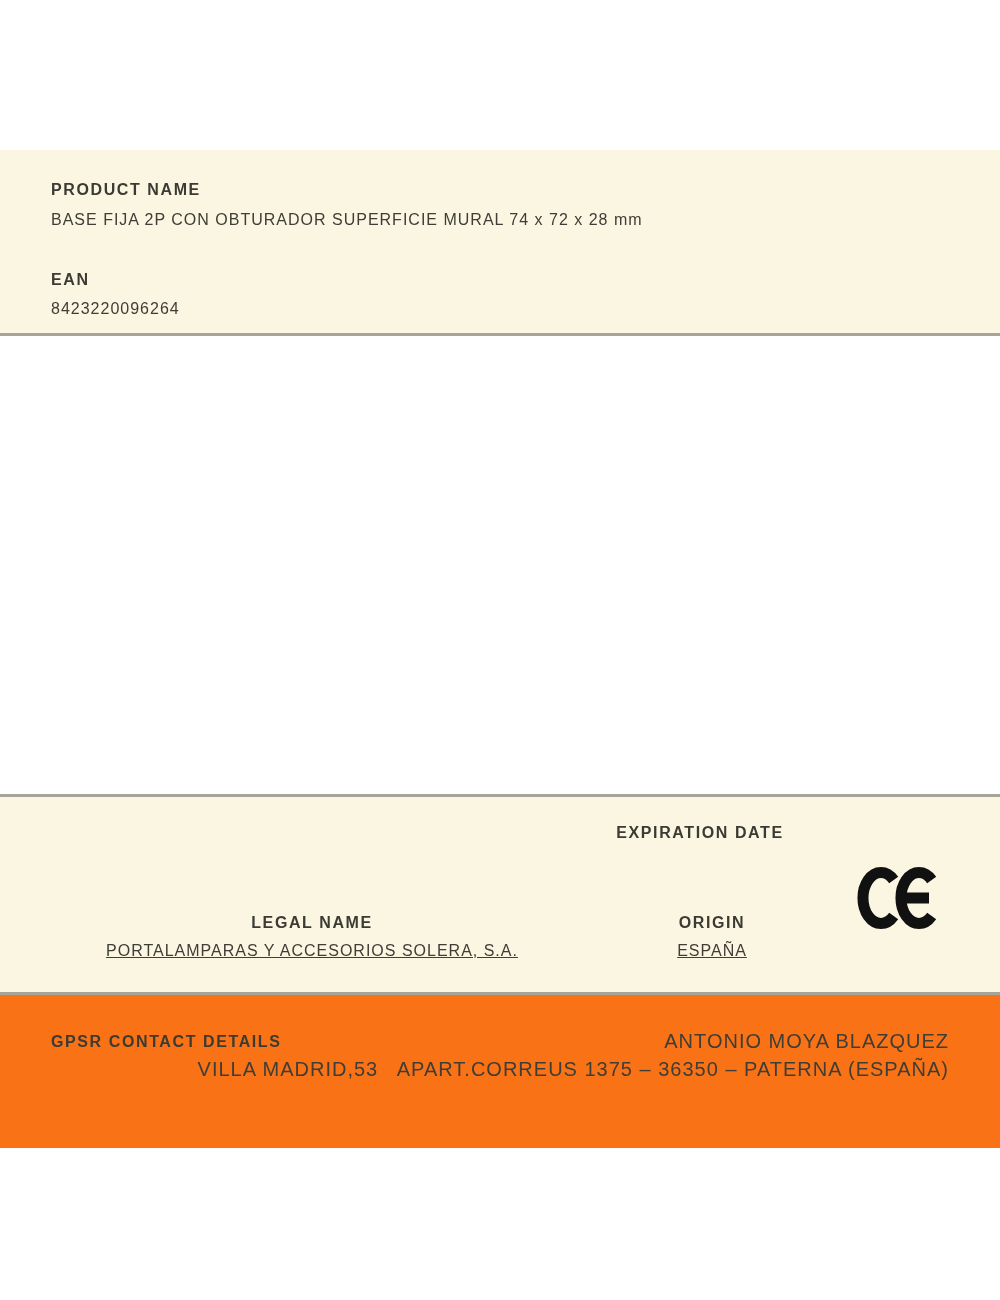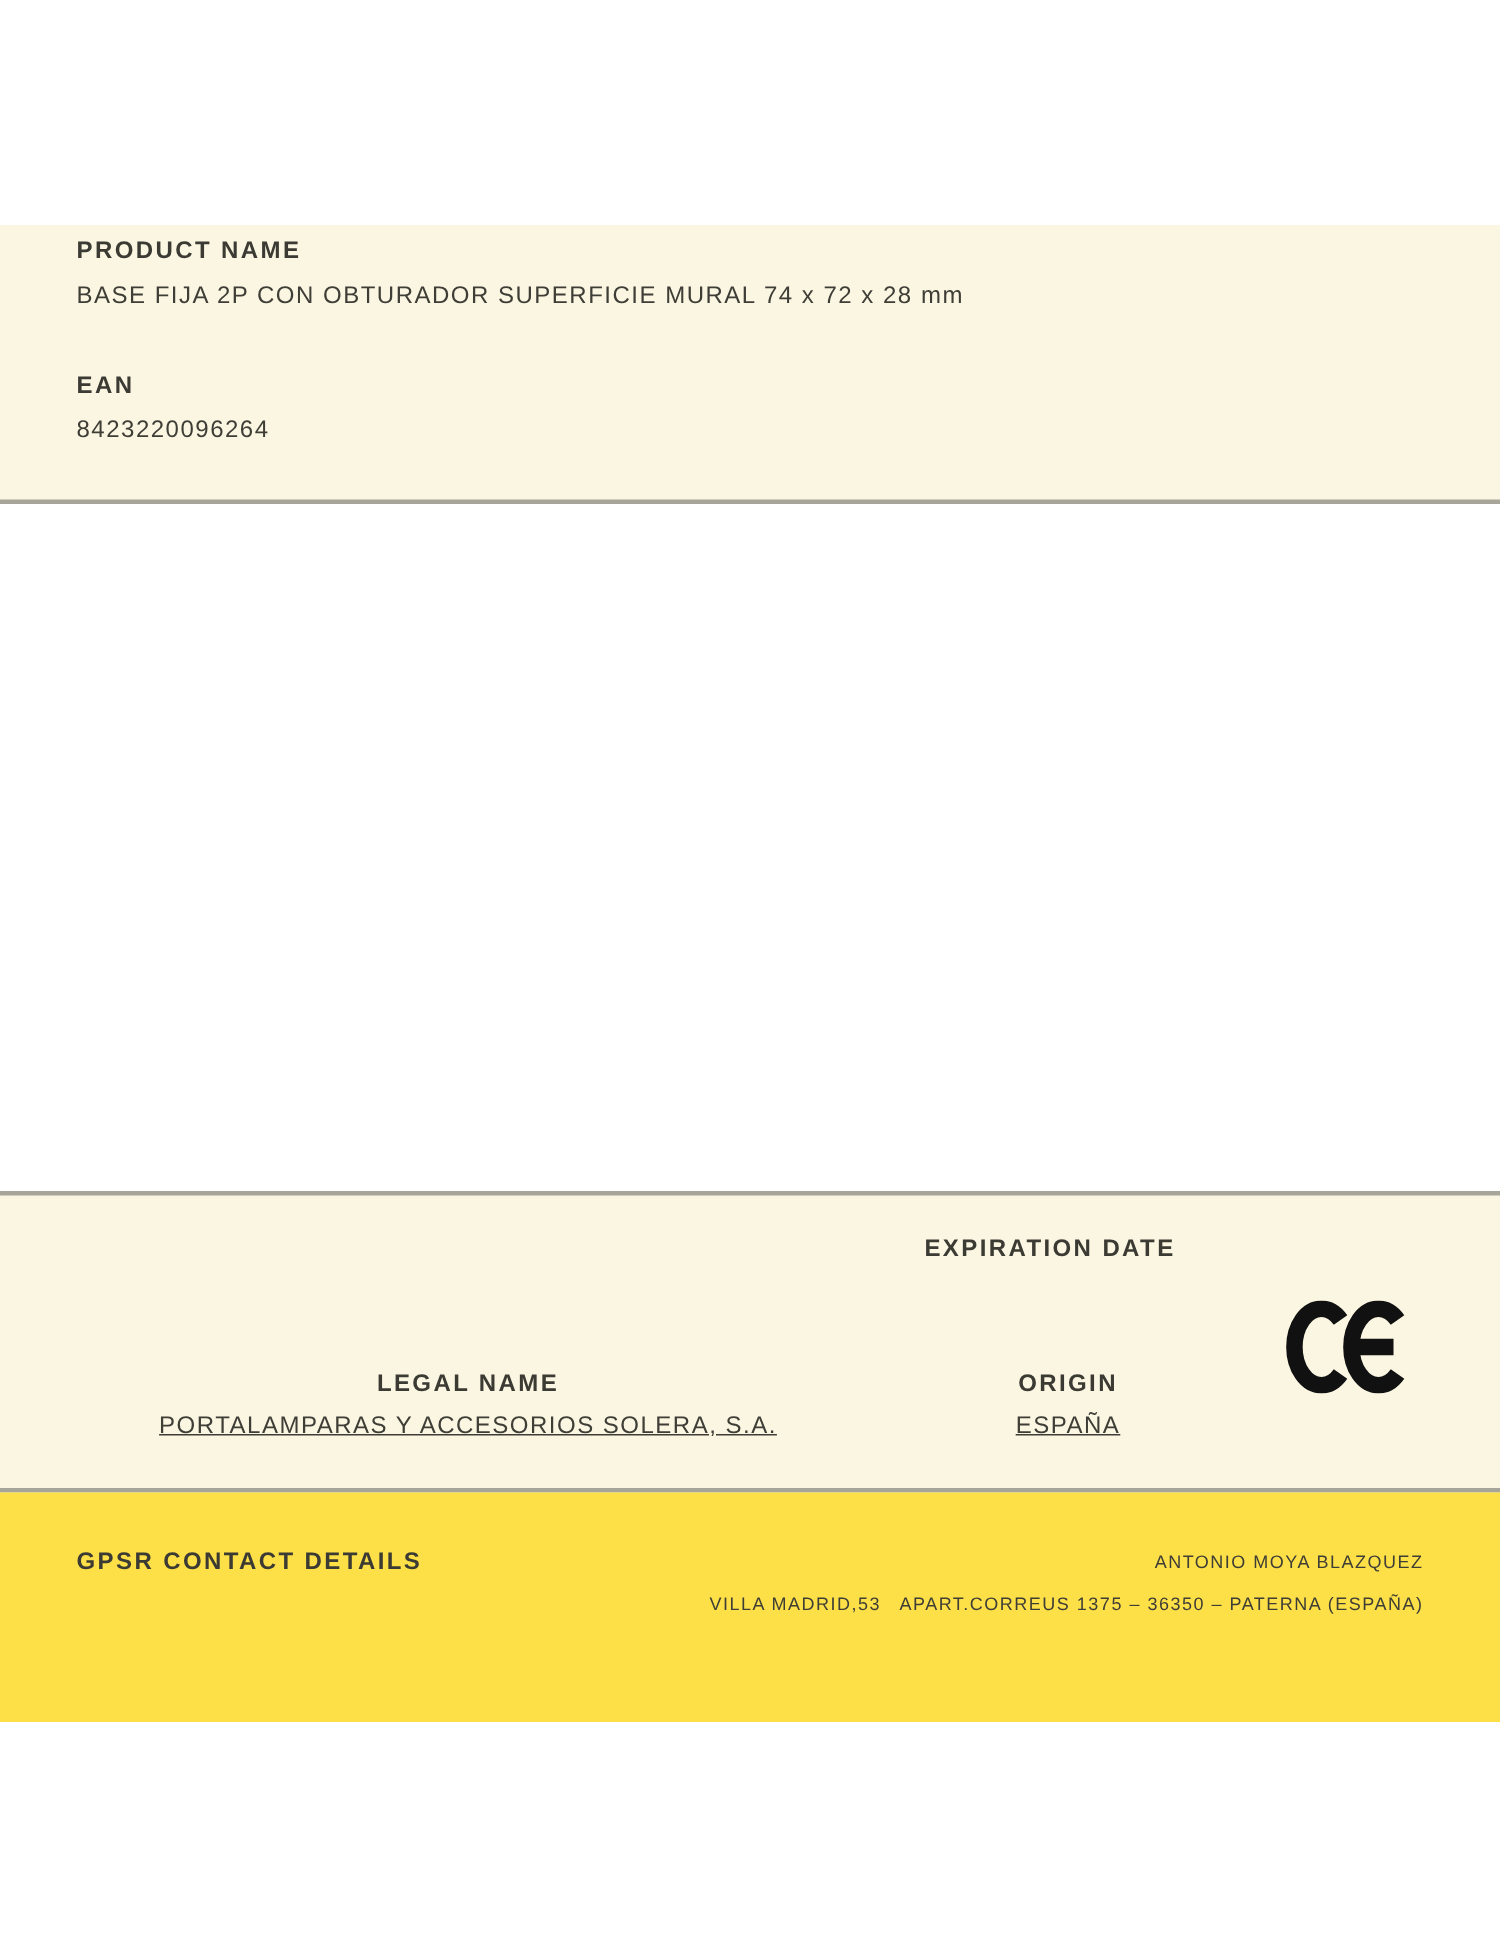--- a/index.html
+++ b/index.html
@@ -14,33 +14,33 @@
   .section {
     position: absolute;
     left: 0;
     width: 1000px;
   }
   .section-product {
     top: 150px;
     height: 186px;
     background: #faf6e2;
     border-bottom: 3px solid #a7a499;
-    padding: 8px 0 0 51px;
+    padding: 30px 0 0 51px;
   }
   .section-trace {
     top: 794px;
     height: 201px;
     background: #faf6e2;
     border-top: 3px solid #a7a499;
     border-bottom: 3px solid #a7a499;
   }
   .section-gpsr {
     top: 995px;
     height: 153px;
-    background: #fde047;
+    background: #f97316;
   }
   .field-label {
     font-size: 16px;
     font-weight: bold;
     letter-spacing: 1.6px;
     line-height: 19px;
     color: #3b3a33;
   }
   .field-value {
     font-size: 16px;
@@ -76,21 +76,21 @@
     left: 51px;
     top: 37px;
   }
   .gpsr-contact {
     position: absolute;
     right: 51px;
     top: 32px;
     text-align: right;
   }
   .gpsr-line {
-    font-size: 12px;
+    font-size: 20px;
     letter-spacing: 1px;
     line-height: 28px;
     white-space: pre-wrap;
     color: #3e3d36;
   }
 </style>
 </head>
 <body>
 
 <div class="section section-product">

